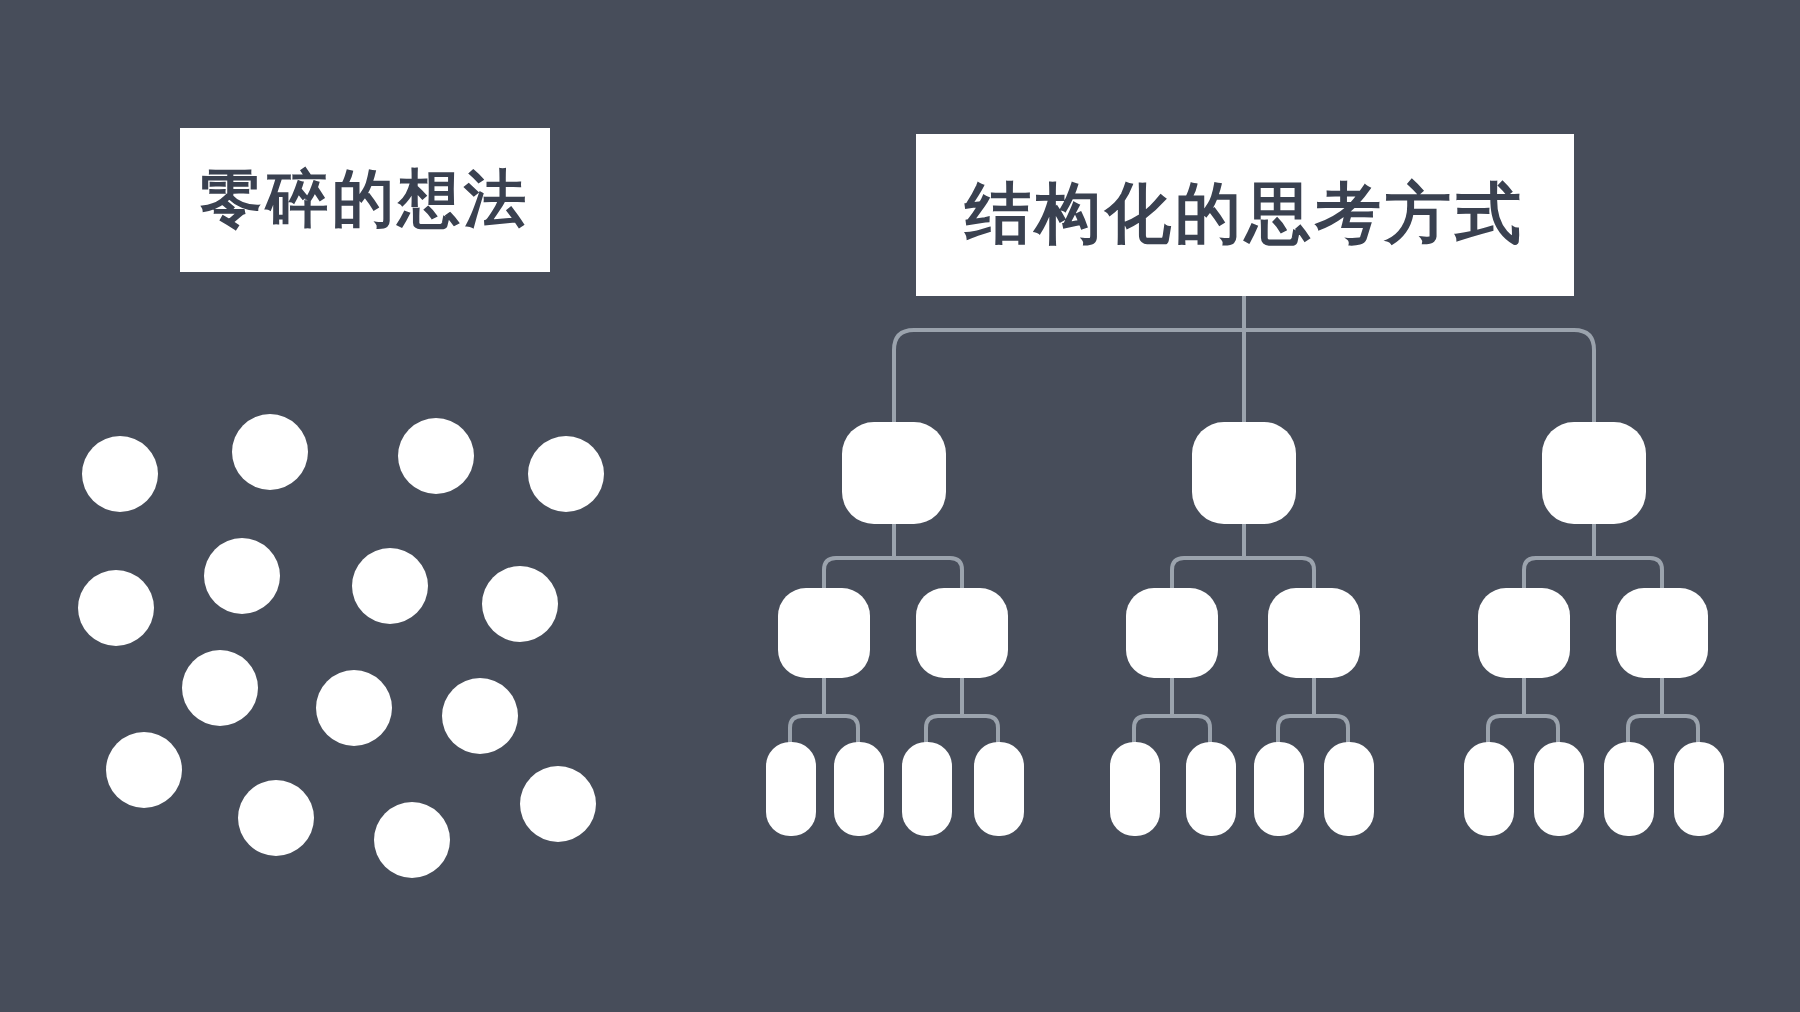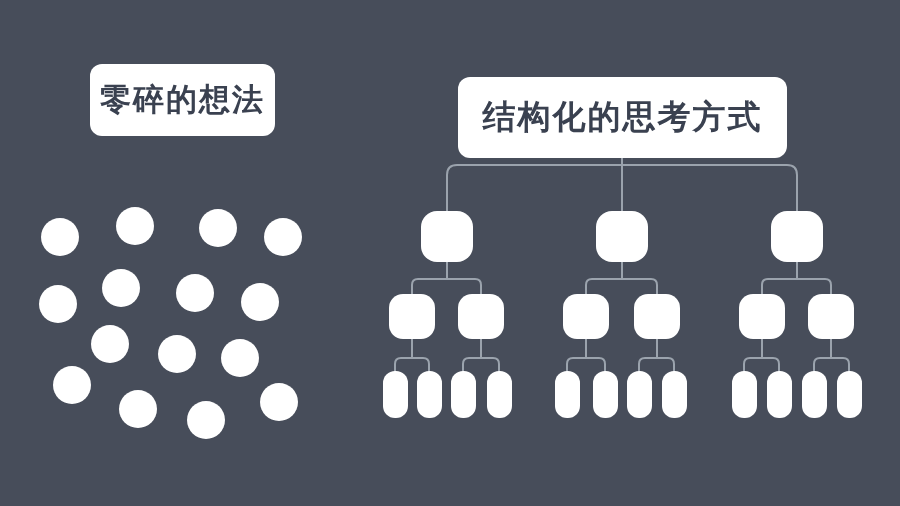--- a/index.html
+++ b/index.html
@@ -13,21 +13,21 @@
   .canvas {
     position: relative;
     width: 900px;
     height: 506px;
   }
   .title-box {
     position: absolute;
     display: flex;
     align-items: center;
     justify-content: center;
-    border-radius: 12px;
+    border-radius: 0;
     font-weight: bold;
     letter-spacing: 2px;
     box-sizing: border-box;
   }
   .dot {
     position: absolute;
     border-radius: 50%;
   }
   .tree-node {
     position: absolute;
@@ -63,21 +63,21 @@
       <path d="M 762 337 L 762 358" fill="none" stroke="#9ba3ad" stroke-width="2" stroke-linecap="round"></path>
       <path d="M 744 373 L 744 364 Q 744 358 750 358 L 773 358 Q 779 358 779 364 L 779 373" fill="none" stroke="#9ba3ad" stroke-width="2" stroke-linecap="round"></path>
       <path d="M 831 337 L 831 358" fill="none" stroke="#9ba3ad" stroke-width="2" stroke-linecap="round"></path>
       <path d="M 814 373 L 814 364 Q 814 358 820 358 L 843 358 Q 849 358 849 364 L 849 373" fill="none" stroke="#9ba3ad" stroke-width="2" stroke-linecap="round"></path>
     </svg>
 
   <div class="title-box" id="left-title-box" style="left: 90px; top: 64px; width: 185px; height: 72px; font-size: 31px; background: rgb(255, 255, 255); color: rgb(58, 65, 80);">
     <span>零碎的想法</span>
   </div>
 
-  <div class="title-box" id="right-title-box" style="left: 458px; top: 77px; width: 329px; height: 81px; font-size: 33px; background: rgb(255, 255, 255); color: rgb(58, 65, 80);">
+  <div class="title-box" id="right-title-box" style="left: 458px; top: 67px; width: 329px; height: 81px; font-size: 33px; background: rgb(255, 255, 255); color: rgb(58, 65, 80);">
     <span>结构化的思考方式</span>
   </div>
 
   <div id="dots-group">
       <div class="dot" style="left: 41px; top: 218px; width: 38px; height: 38px; background: rgb(255, 255, 255);"></div>
       <div class="dot" style="left: 116px; top: 207px; width: 38px; height: 38px; background: rgb(255, 255, 255);"></div>
       <div class="dot" style="left: 199px; top: 209px; width: 38px; height: 38px; background: rgb(255, 255, 255);"></div>
       <div class="dot" style="left: 264px; top: 218px; width: 38px; height: 38px; background: rgb(255, 255, 255);"></div>
       <div class="dot" style="left: 39px; top: 285px; width: 38px; height: 38px; background: rgb(255, 255, 255);"></div>
       <div class="dot" style="left: 102px; top: 269px; width: 38px; height: 38px; background: rgb(255, 255, 255);"></div>

